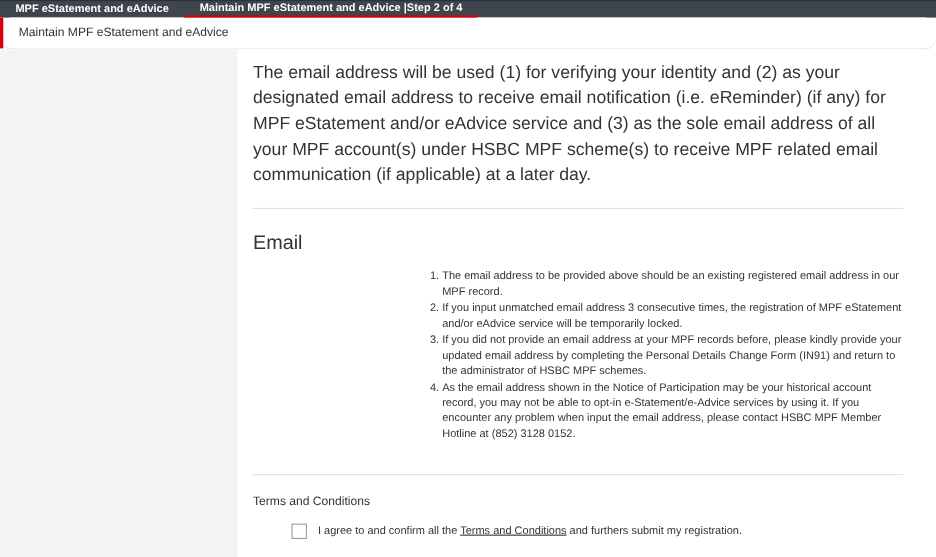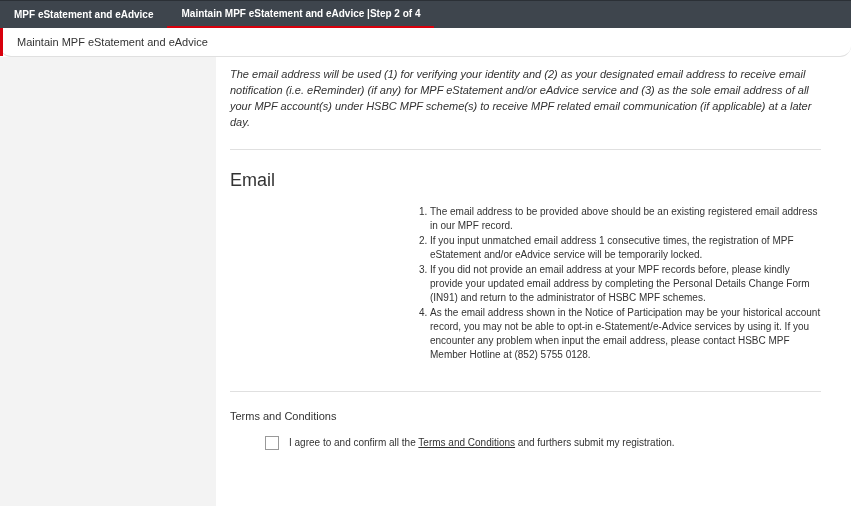--- a/index.html
+++ b/index.html
@@ -1,34 +1,34 @@
 <!DOCTYPE html>
 <html><head>
 <meta charset="utf-8">
 <style>
 * { box-sizing: border-box; margin: 0; padding: 0; }
 body { font-family: Arial, Helvetica, sans-serif; background: #fff; font-size: 12px; color: #333; }
 .container { width: 851px; margin: 0 auto; }
-.top-tabs { display: flex; background: #3e454d; height: 28px; border-top: 1px solid #2b3036; }
+.top-tabs { display: flex; background: #3e454d; height: 16px; border-top: 1px solid #2b3036; }
 .top-tab { padding: 0 14px; font-size: 10px; color: #fff; font-weight: bold; display: flex; align-items: center; white-space: nowrap; }
 .top-tab.active { border-bottom: 2px solid #d8000c; text-align: right; }
 .sub-tabs { display: flex; border-bottom: 1px solid #e0e0e0; background: #fff; border-radius: 11px; }
 .sub-tab { padding: 8px 14px; font-size: 11px; color: #333; border-left: 3px solid #d8000c; }
 .layout { display: flex; }
 .sidebar { width: 216px; background: #f3f3f3; min-height: 478px; }
 .main { flex: 1; padding: 10px 30px 20px 14px; }
-.intro { font-size: 11px; color: #333; line-height: 1.45; padding-bottom: 18px; font-style: italic; }
+.intro { font-size: 16px; color: #333; line-height: 1.45; padding-bottom: 18px; }
 .divider { border: none; border-top: 1px solid #e0e0e0; margin: 0; }
 .section-heading { font-size: 18px; color: #333; font-weight: normal; margin: 20px 0 14px 0; }
 .form-row { display: flex; margin-bottom: 22px; }
 .form-label { width: 160px; font-size: 11px; color: #333; padding-top: 3px; }
 .form-field { flex: 1; }
 .text-input { width: 148px; height: 22px; border: 1px solid #999; padding: 2px 4px; font-size: 12px; }
 .note-list { margin-left: 160px; font-size: 10px; color: #333; line-height: 1.4; padding-left: 12px; }
-.note-list li { margin-bottom: 1px; margin-left: 28px; }
+.note-list li { margin-bottom: 1px; }
 .terms-heading { font-size: 11px; color: #333; margin: 18px 0 14px 0; }
 .checkbox-row { display: flex; align-items: center; font-size: 10px; color: #333; margin-bottom: 20px; padding-left: 35px; }
 .checkbox-square { width: 14px; height: 14px; border: 1px solid #999; margin-right: 10px; background: #fff; cursor: pointer; }
 .terms-link { text-decoration: underline; color: #333; cursor: pointer; }
 ol.note-list { list-style: decimal; }
 </style>
 </head>
 <body>
 
 <div class="container">
@@ -53,23 +53,23 @@
     <div class="main">
       <p class="intro">The email address will be used (1) for verifying your identity and (2) as your designated email address to receive email notification (i.e. eReminder) (if any) for MPF eStatement and/or eAdvice service and (3) as the sole email address of all your MPF account(s) under HSBC MPF scheme(s) to receive MPF related email communication (if applicable) at a later day.</p>
 
       <hr class="divider">
 
       <h2 class="section-heading">Email</h2>
 
 
       <ol class="note-list">
         <li>The email address to be provided above should be an existing registered email address in our MPF record.</li>
-        <li>If you input unmatched email address 1 consecutive times, the registration of MPF eStatement and/or eAdvice service will be temporarily locked.</li>
+        <li>If you input unmatched email address 3 consecutive times, the registration of MPF eStatement and/or eAdvice service will be temporarily locked.</li>
         <li>If you did not provide an email address at your MPF records before, please kindly provide your updated email address by completing the Personal Details Change Form (IN91) and return to the administrator of HSBC MPF schemes.</li>
-        <li>As the email address shown in the Notice of Participation may be your historical account record, you may not be able to opt-in e-Statement/e-Advice services by using it. If you encounter any problem when input the email address, please contact HSBC MPF Member Hotline at (852) 5755 0128.</li>
+        <li>As the email address shown in the Notice of Participation may be your historical account record, you may not be able to opt-in e-Statement/e-Advice services by using it. If you encounter any problem when input the email address, please contact HSBC MPF Member Hotline at (852) 3128 0152.</li>
       </ol>
 
       <div style="height:28px;"></div>
       <hr class="divider">
 
       <div class="terms-heading">Terms and Conditions</div>
 
       <div class="checkbox-row">
         <div class="checkbox-square"></div>
         <span>

